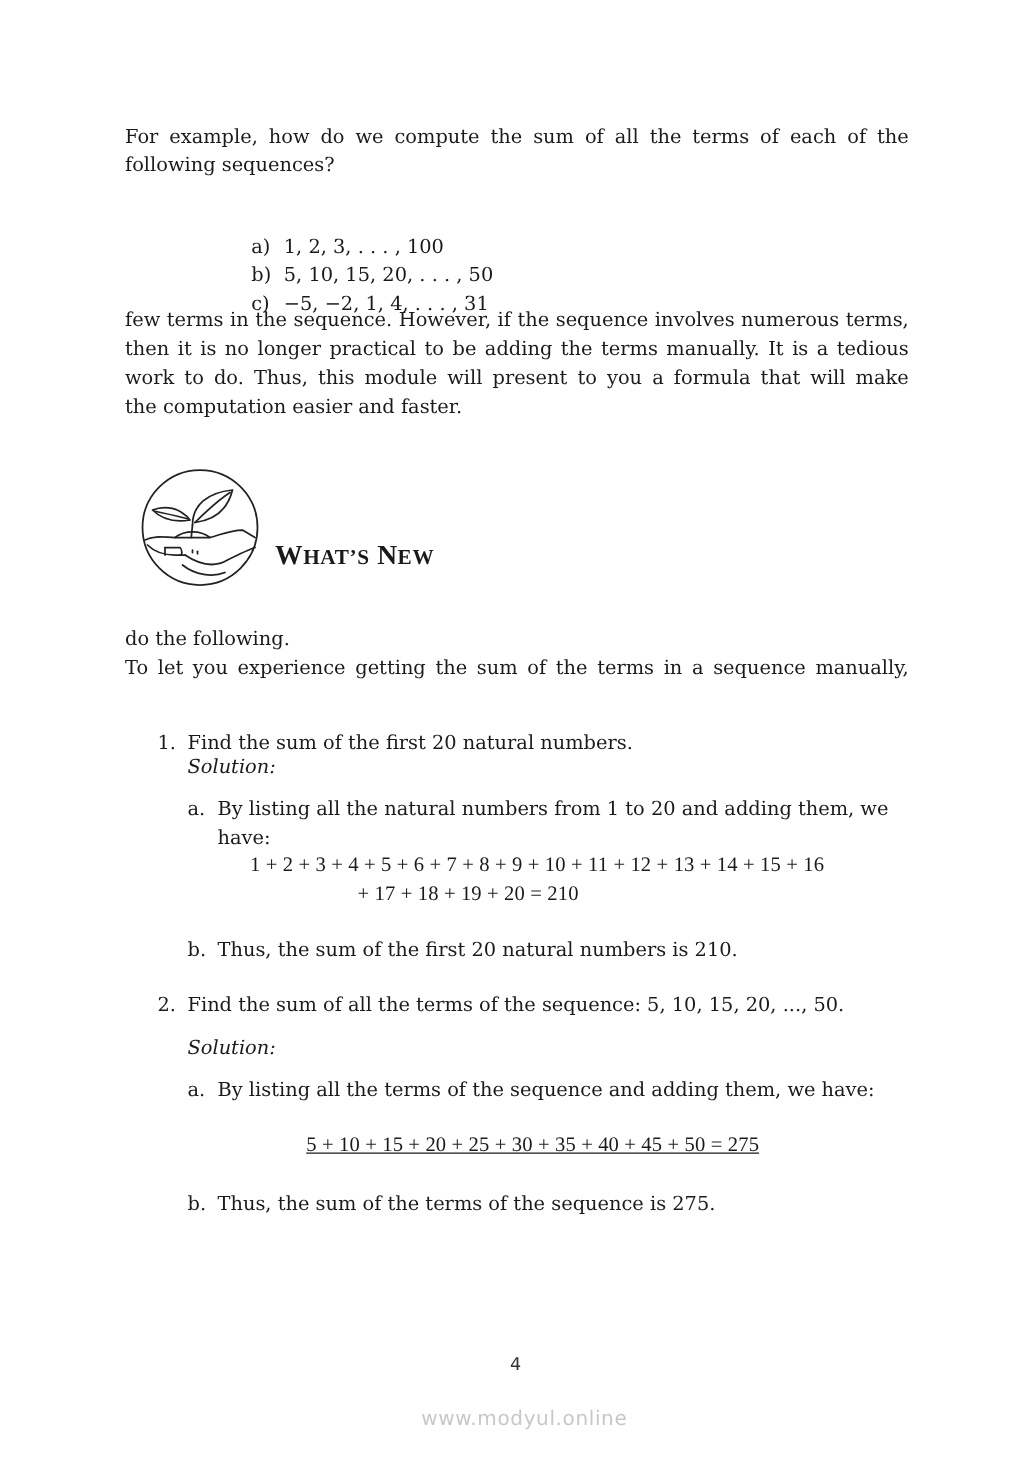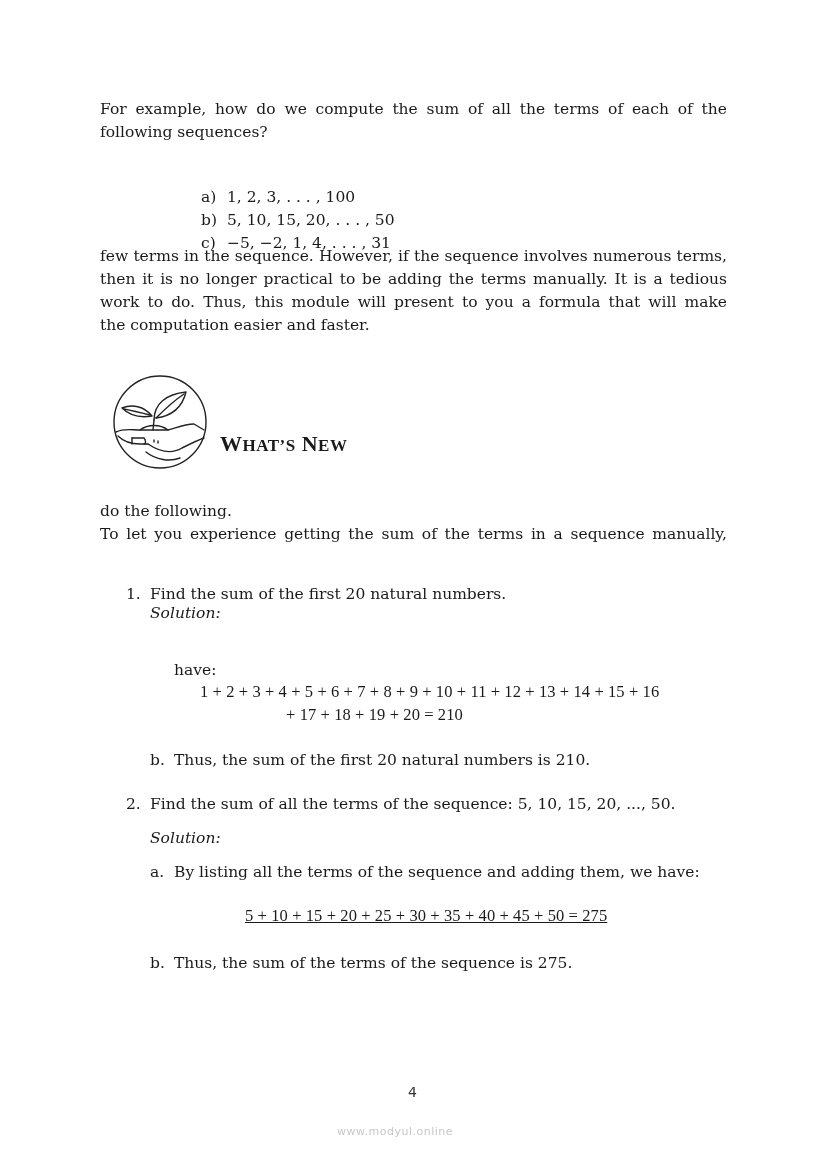--- a/index.html
+++ b/index.html
@@ -12,21 +12,21 @@
   .para .ln.last { text-align-last: left; }
   .seq-item { font-size: 15.5px; line-height: 23px; white-space: nowrap; }
   .seq-item .lbl { display: inline-block; width: 26px; }
   .txt { font-size: 15.5px; line-height: 23px; white-space: nowrap; }
   .ital { font-style: italic; }
   .math { font-family: "Liberation Serif", serif; font-size: 16.5px; white-space: nowrap; letter-spacing: 0.1px; }
   .heading { font-family: "Liberation Serif", serif; font-weight: bold; font-size: 22px; letter-spacing: 0.5px; }
   .heading .big { font-size: 22px; }
   .heading .small { font-size: 17px; }
   .pagenum { font-family: "DejaVu Sans", sans-serif; font-size: 14px; color: #333; }
-  .watermark { font-family: "DejaVu Sans", sans-serif; font-size: 11px; color: #c8c8c8; letter-spacing: 0.5px; }
+  .watermark { font-family: "DejaVu Sans", sans-serif; font-size: 16px; color: #c8c8c8; letter-spacing: 0.5px; }
   .num { display: inline-block; width: 24px; }
 </style>
 </head>
 <body>
 
 <div class="page">
 
   <div class="abs para" style="left:100px; top:98px; width:627px;">
     <span class="ln">For example, how do we compute the sum of all the terms of each of the</span>
     <span class="ln last">following sequences?</span>
@@ -84,20 +84,23 @@
   <div class="abs para" style="left:100px; top:500px; width:627px;">
     <span class="ln last">do the following.</span>
     <span class="ln">To let you experience getting the sum of the terms in a sequence manually,</span>
   </div>
 
   <div class="abs txt" style="left:126px; top:583px;">
     <span class="num">1.</span><span>Find the sum of the first 20 natural numbers.</span>
   </div>
   <div class="abs txt ital" style="left:150px; top:602px;">Solution:</div>
 
+  <div class="abs txt" style="left:150px; top:636px;">
+    <span class="num">a.</span><span>By listing all the natural numbers from 1 to 20 and adding them, we</span>
+  </div>
   <div class="abs txt" style="left:174px; top:659px;">have:</div>
   <div class="abs math" style="left:200px; top:682px;">1 + 2 + 3 + 4 + 5 + 6 + 7 + 8 + 9 + 10 + 11 + 12 + 13 + 14 + 15 + 16</div>
   <div class="abs math" style="left:286px; top:705px;">+ 17 + 18 + 19 + 20 =  210</div>
 
   <div class="abs txt" style="left:150px; top:749px;">
     <span class="num">b.</span><span>Thus, the sum of the first 20 natural numbers is 210.</span>
   </div>
 
   <div class="abs txt" style="left:126px; top:793px;">
     <span class="num">2.</span><span>Find the sum of all the terms of the sequence: 5, 10, 15, 20, ..., 50.</span>

